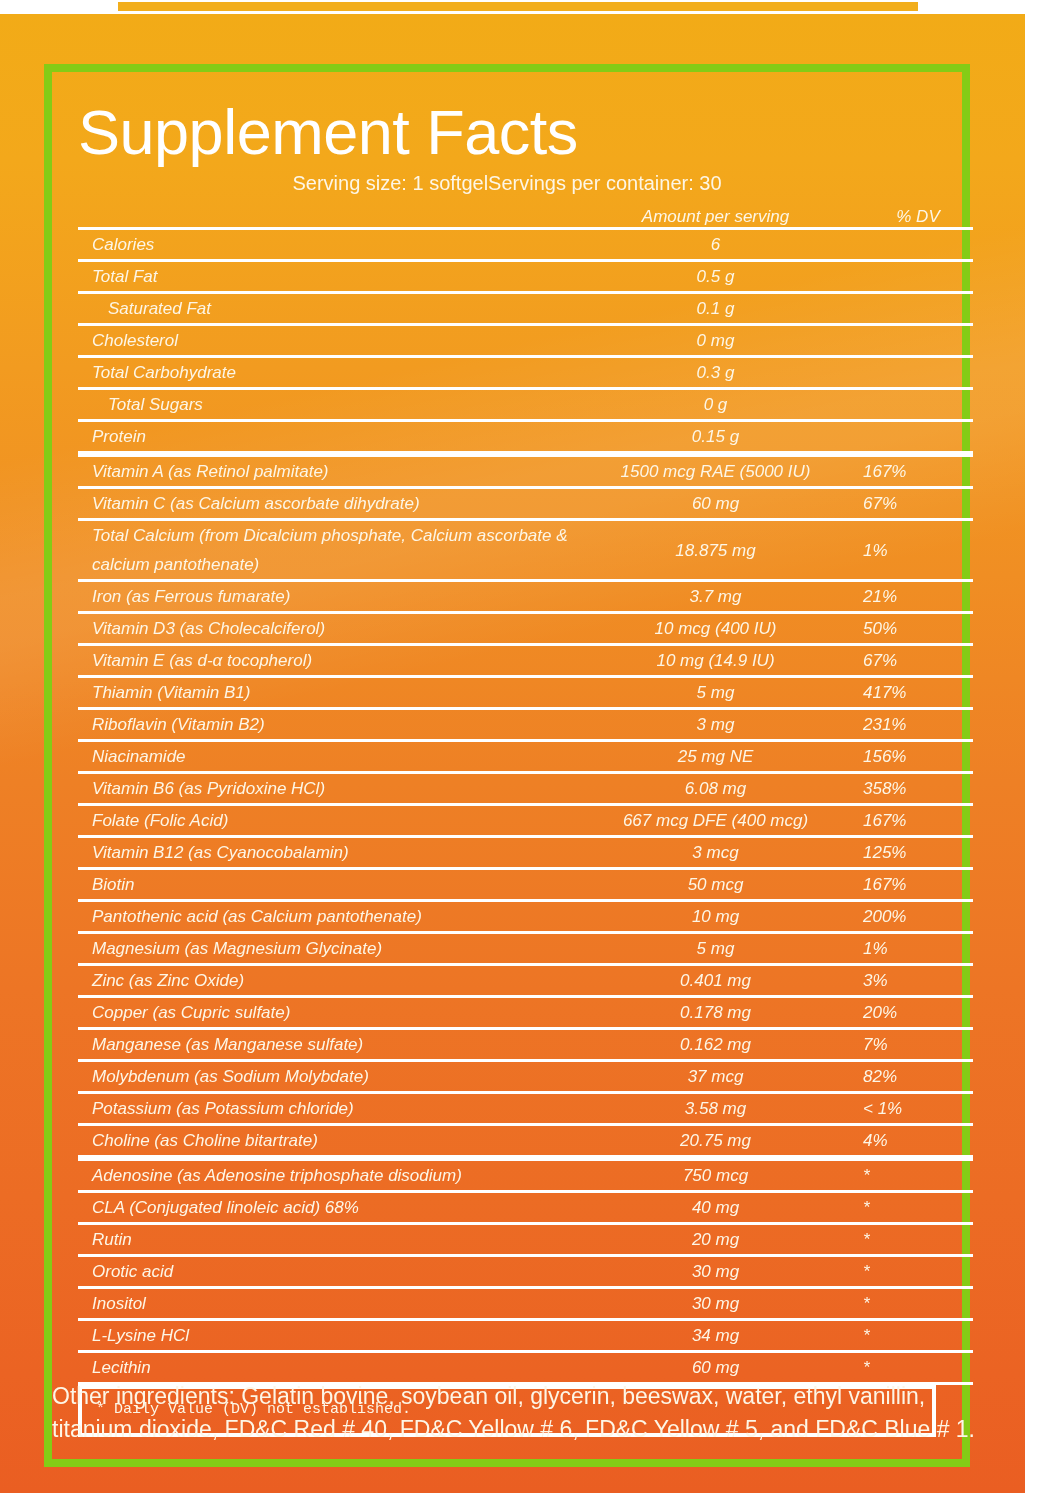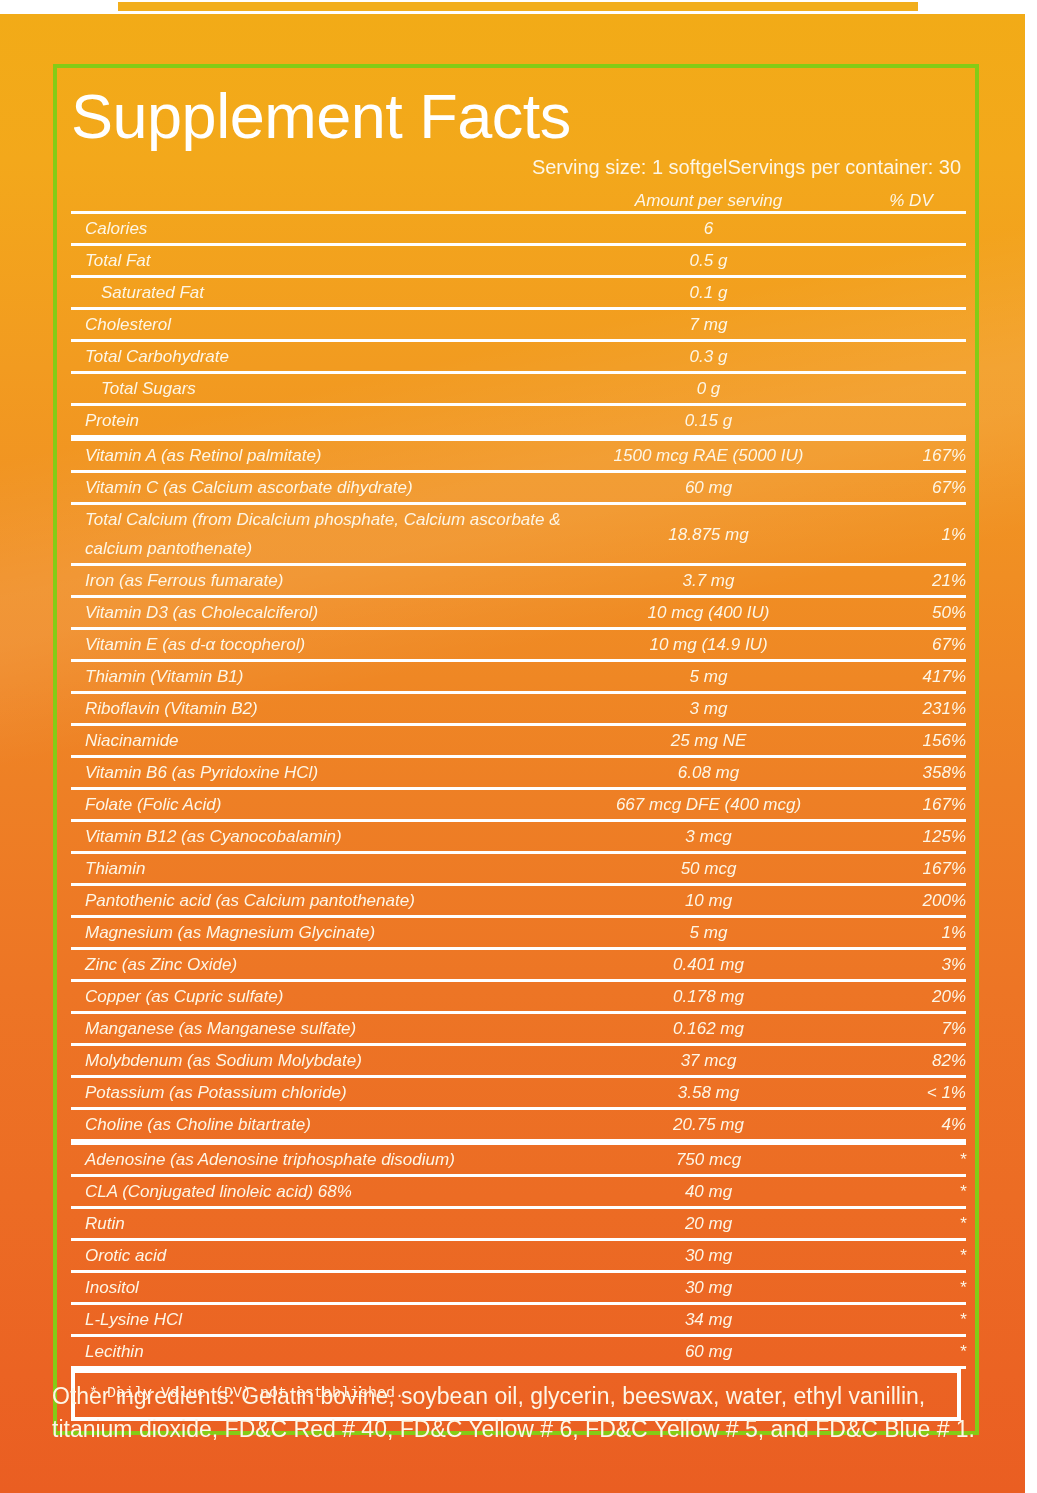--- a/index.html
+++ b/index.html
@@ -68,42 +68,42 @@
     left: -320px; top: 330px;
     width: 1700px; height: 300px;
     background: linear-gradient(to bottom, rgba(255,255,255,0) 0%, rgba(255,255,255,0.085) 45%, rgba(255,255,255,0.085) 60%, rgba(255,255,255,0) 100%);
     transform: rotate(-13deg);
     pointer-events: none;
   }
 
   
   .panel {
     position: absolute;
-    left: 53px; top: 64px;
+    left: 44px; top: 64px;
     width: 926px;
-    border: 4px solid #84cc16;
+    border: 8px solid #84cc16;
     box-sizing: border-box;
-    padding: 0;
+    padding: 12px;
   }
 
   .panel-inner { padding: 4px 14px 10px 14px; }
 
   .sf-title {
     color: #ffffff;
     font-size: 63px;
     line-height: 72px;
     font-weight: normal;
     letter-spacing: -0.5px;
     margin: 8px 0 2px 0;
     white-space: nowrap;
   }
 
   .serving-row {
     display: flex;
-    justify-content: flex-end;
+    justify-content: center;
     align-items: baseline;
     color: #fdf6e6;
     font-size: 20px;
     line-height: 26px;
     padding-bottom: 10px;
   }
 
   
   .sf-table {
     width: 100%;
@@ -130,21 +130,21 @@
     line-height: 26px;
     padding: 4px 0 8px 0;
     border-bottom: 6px solid #ffffff;
     text-align: center;
   }
   thead th.h-name { text-align: left; }
 
   tbody td { height: 29px; }
   tbody td.n  { text-align: left;  padding-left: 14px; }
   tbody td.a  { text-align: center; }
-  tbody td.d  { text-align: right; }
+  tbody td.d  { text-align: left; }
 
   tbody td.n.indent { padding-left: 30px; }
 
   
   tbody tr.section-break td { border-top: 6px solid #ffffff; }
 
   
   tbody tr.tall td { height: 58px; }
   tbody tr.tall td.n { line-height: 29px; }
 
@@ -220,21 +220,21 @@
               <td class="a">0.5 g</td>
               <td class="d"></td>
             </tr>
             <tr>
               <td class="n indent">Saturated Fat</td>
               <td class="a">0.1 g</td>
               <td class="d"></td>
             </tr>
             <tr>
               <td class="n">Cholesterol</td>
-              <td class="a">7 mg</td>
+              <td class="a">0 mg</td>
               <td class="d"></td>
             </tr>
             <tr>
               <td class="n">Total Carbohydrate</td>
               <td class="a">0.3 g</td>
               <td class="d"></td>
             </tr>
             <tr>
               <td class="n indent">Total Sugars</td>
               <td class="a">0 g</td>
@@ -299,21 +299,21 @@
               <td class="n">Folate (Folic Acid)</td>
               <td class="a">667 mcg DFE (400 mcg)</td>
               <td class="d">167%</td>
             </tr>
             <tr>
               <td class="n">Vitamin B12 (as Cyanocobalamin)</td>
               <td class="a">3 mcg</td>
               <td class="d">125%</td>
             </tr>
             <tr>
-              <td class="n">Thiamin</td>
+              <td class="n">Biotin</td>
               <td class="a">50 mcg</td>
               <td class="d">167%</td>
             </tr>
             <tr>
               <td class="n">Pantothenic acid (as Calcium pantothenate)</td>
               <td class="a">10 mg</td>
               <td class="d">200%</td>
             </tr>
             <tr>
               <td class="n">Magnesium (as Magnesium Glycinate)</td>

